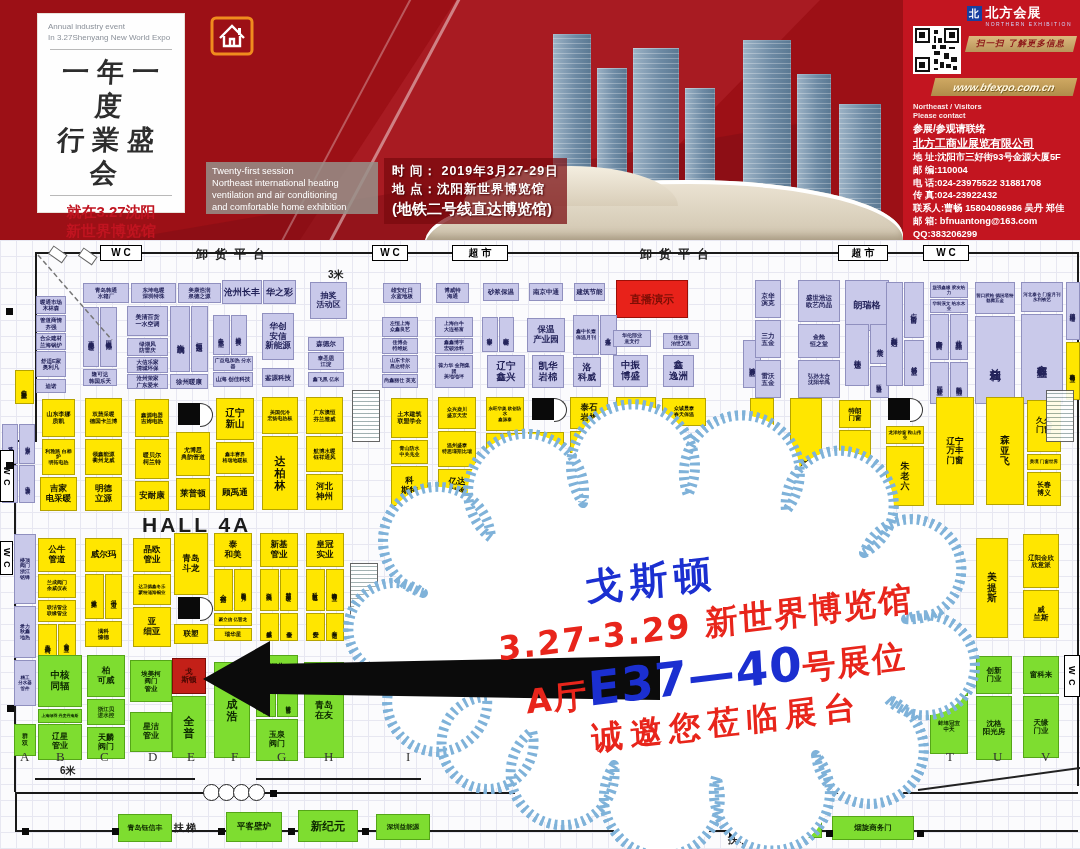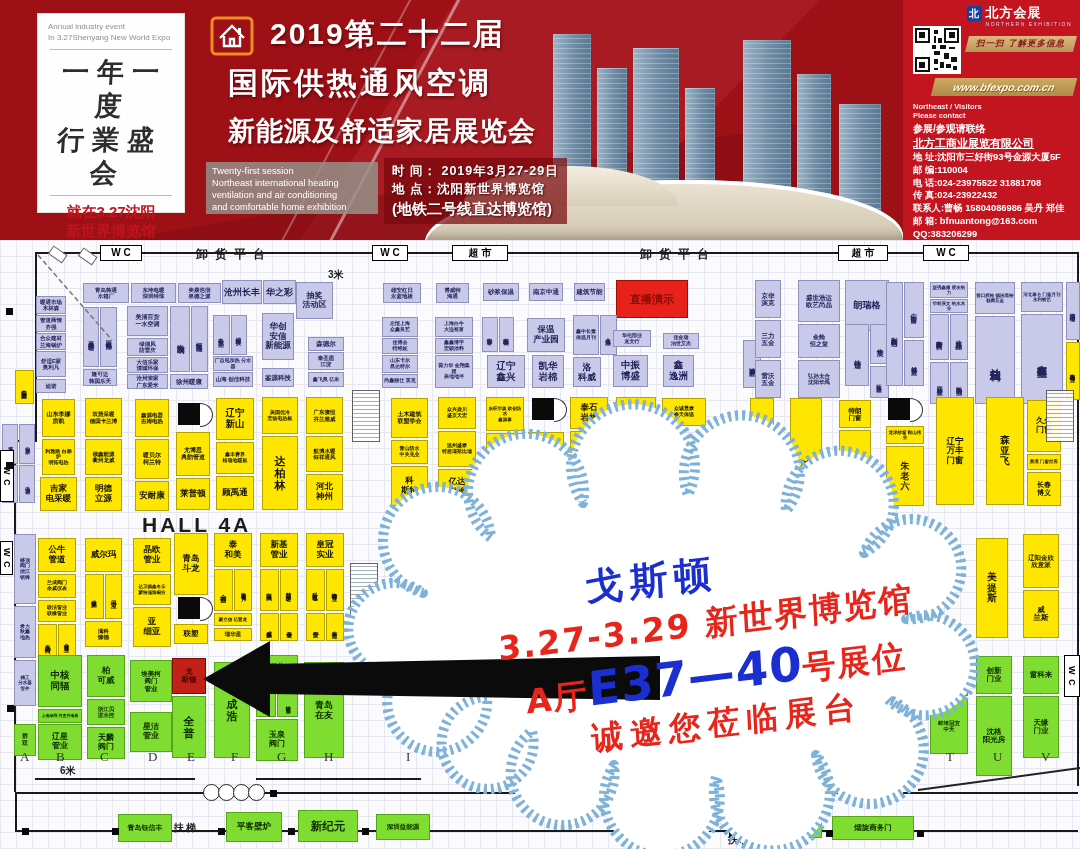--- a/index.html
+++ b/index.html
@@ -144,25 +144,20 @@
         <div>新世界博览馆</div>
       </div>
     </div>
 
     <svg id="house-badge" viewBox="0 0 44 40">
       <rect x="2" y="2" width="40" height="36" rx="4" fill="none" stroke="#f08c1e" stroke-width="3"></rect>
       <path d="M10 22 L22 10 L34 22 M14 20 v10 h16 v-10 M20 30 v-7 h4 v7" fill="none" stroke="#fff" stroke-width="2.4"></path>
       <rect x="28" y="12" width="3" height="7" fill="#fff"></rect>
     </svg>
 
-    <div id="title-block">
-      <div id="title1">2019第二十二届</div>
-      <div id="title2">国际供热通风空调</div>
-      <div id="title3">新能源及舒适家居展览会</div>
-    </div>
 
     <div id="eng-box">
         <div>Twenty-first session</div>
         <div>Northeast international heating</div>
         <div>ventilation and air conditioning</div>
         <div>and comfortable home exhibition</div>
       </div>
 
     <div id="when-where">
       <div class="ln">时 间： 2019年3月27-29日</div>
@@ -263,21 +258,21 @@
 奥利凡</div>
     <div class="booth c-p" style="left: 36px; top: 379px; width: 30px; height: 14px; font-size: 5.5px;">迪诺</div>
     <div class="booth c-p" style="left: 83px; top: 283px; width: 46px; height: 20px; font-size: 5.5px;">青岛韩通
 水箱厂</div>
     <div class="booth c-p" style="left: 131px; top: 283px; width: 45px; height: 20px; font-size: 5.5px;">东坤电暖
 深圳特珠</div>
     <div class="booth c-p" style="left: 178px; top: 283px; width: 43px; height: 20px; font-size: 5.5px;">美康浩润
 泉德之源</div>
     <div class="booth c-p" style="left: 222px; top: 280px; width: 40px; height: 24px; font-size: 9px; font-weight: 800;">沧州长丰</div>
     <div class="booth c-p" style="left: 263px; top: 280px; width: 33px; height: 24px; font-size: 9px; font-weight: 800;">华之彩</div>
-    <div class="booth c-p" style="left: 296px; top: 282px; width: 37px; height: 37px; font-size: 8px; font-weight: 800;">抽奖
+    <div class="booth c-p" style="left: 310px; top: 282px; width: 37px; height: 37px; font-size: 8px; font-weight: 800;">抽奖
 活动区</div>
     <div class="booth c-p vert" style="left: 83px; top: 307px; width: 16px; height: 60px; font-size: 6px;">惠丰电采暖</div>
     <div class="booth c-p vert" style="left: 100px; top: 307px; width: 17px; height: 60px; font-size: 6px;">国锐电伴热</div>
     <div class="booth c-p" style="left: 83px; top: 369px; width: 34px; height: 17px; font-size: 5.5px;">隆可达
 韩国乐天</div>
     <div class="booth c-p" style="left: 127px; top: 306px; width: 41px; height: 30px; font-size: 6px;">美清百货
 一水空调</div>
     <div class="booth c-p" style="left: 127px; top: 338px; width: 41px; height: 18px; font-size: 5.5px;">绿湖风
 防雷庆</div>
     <div class="booth c-p" style="left: 127px; top: 357px; width: 41px; height: 16px; font-size: 5.5px;">大信乐家
@@ -563,21 +558,21 @@
     <div class="booth c-g" style="left: 256px; top: 719px; width: 42px; height: 42px; font-size: 8px; font-weight: 800;">玉泉
 阀门</div>
     <div class="booth c-g" style="left: 304px; top: 662px; width: 40px; height: 96px; font-size: 9px; font-weight: 800;">青岛
 在友</div>
     <div class="booth c-g" style="left: 930px; top: 658px; width: 38px; height: 38px; font-size: 8px; font-weight: 800;">大地
 门业</div>
     <div class="booth c-g" style="left: 930px; top: 698px; width: 38px; height: 56px; font-size: 5.5px;">蚌埠冠宜
 中天</div>
     <div class="booth c-g" style="left: 976px; top: 656px; width: 36px; height: 38px; font-size: 7.5px; font-weight: 800;">创新
 门业</div>
-    <div class="booth c-g" style="left: 976px; top: 696px; width: 36px; height: 80px; font-size: 7.5px; font-weight: 800;">沈格
+    <div class="booth c-g" style="left: 976px; top: 696px; width: 36px; height: 64px; font-size: 7.5px; font-weight: 800;">沈格
 阳光房</div>
     <div class="booth c-g" style="left: 1023px; top: 656px; width: 36px; height: 38px; font-size: 7.5px; font-weight: 800;">窗科来</div>
     <div class="booth c-g" style="left: 1023px; top: 696px; width: 36px; height: 62px; font-size: 7.5px; font-weight: 800;">天缘
 门业</div>
     <div class="booth c-g" style="left: 118px; top: 814px; width: 54px; height: 28px; font-size: 7px;">青岛钰信丰</div>
     <div class="booth c-g" style="left: 226px; top: 812px; width: 56px; height: 30px; font-size: 8.5px; font-weight: 800;">平客壁炉</div>
     <div class="booth c-g" style="left: 298px; top: 810px; width: 60px; height: 32px; font-size: 11.5px; font-weight: 800;">新纪元</div>
     <div class="booth c-g" style="left: 376px; top: 814px; width: 54px; height: 26px; font-size: 6.5px;">深圳益能源</div>
     <div class="booth c-g" style="left: 770px; top: 818px; width: 52px; height: 20px; font-size: 6px;">倾旋商务门</div>
     <div class="booth c-g" style="left: 832px; top: 816px; width: 82px; height: 24px; font-size: 7.5px; font-weight: 800;">烟旋商务门</div>

